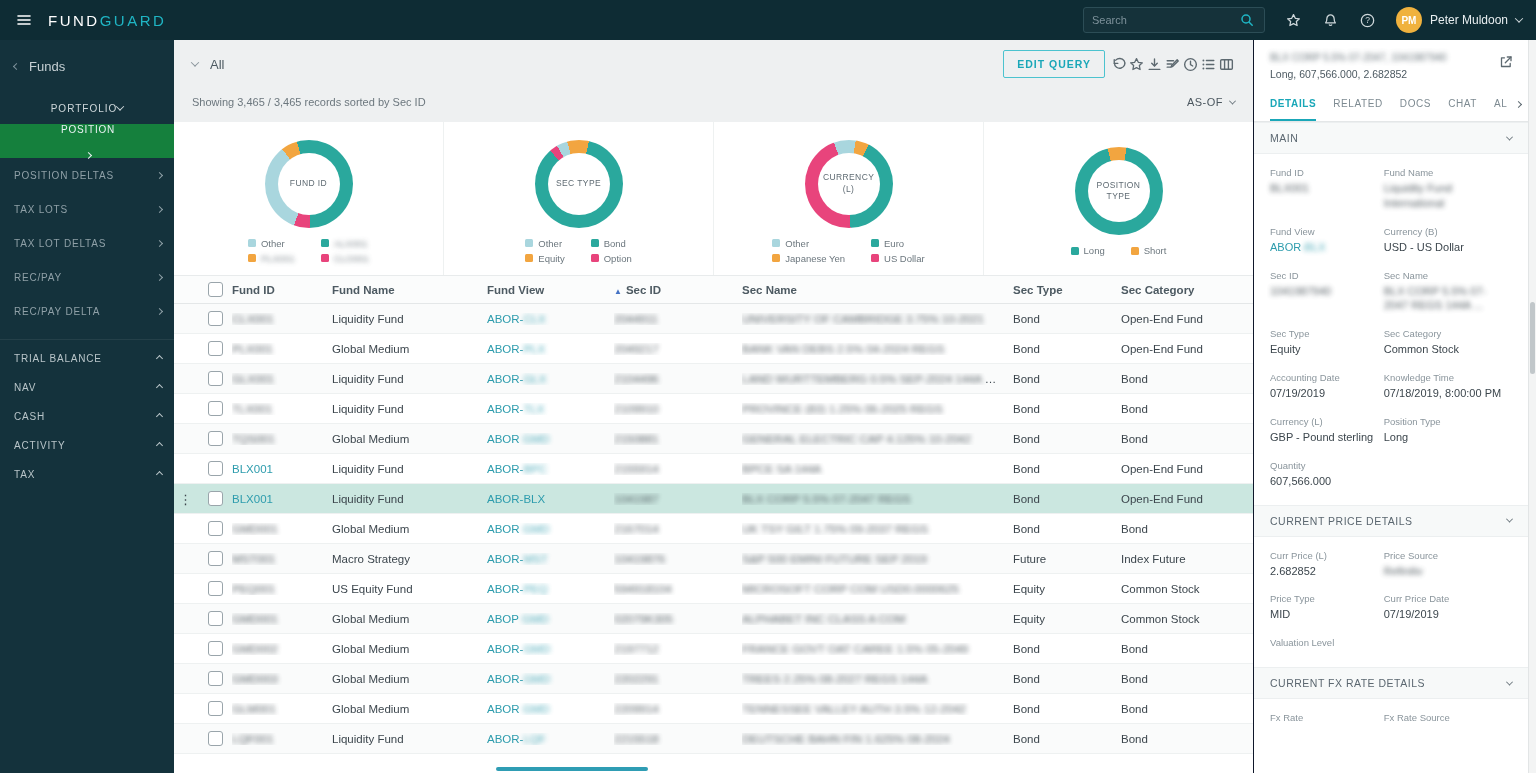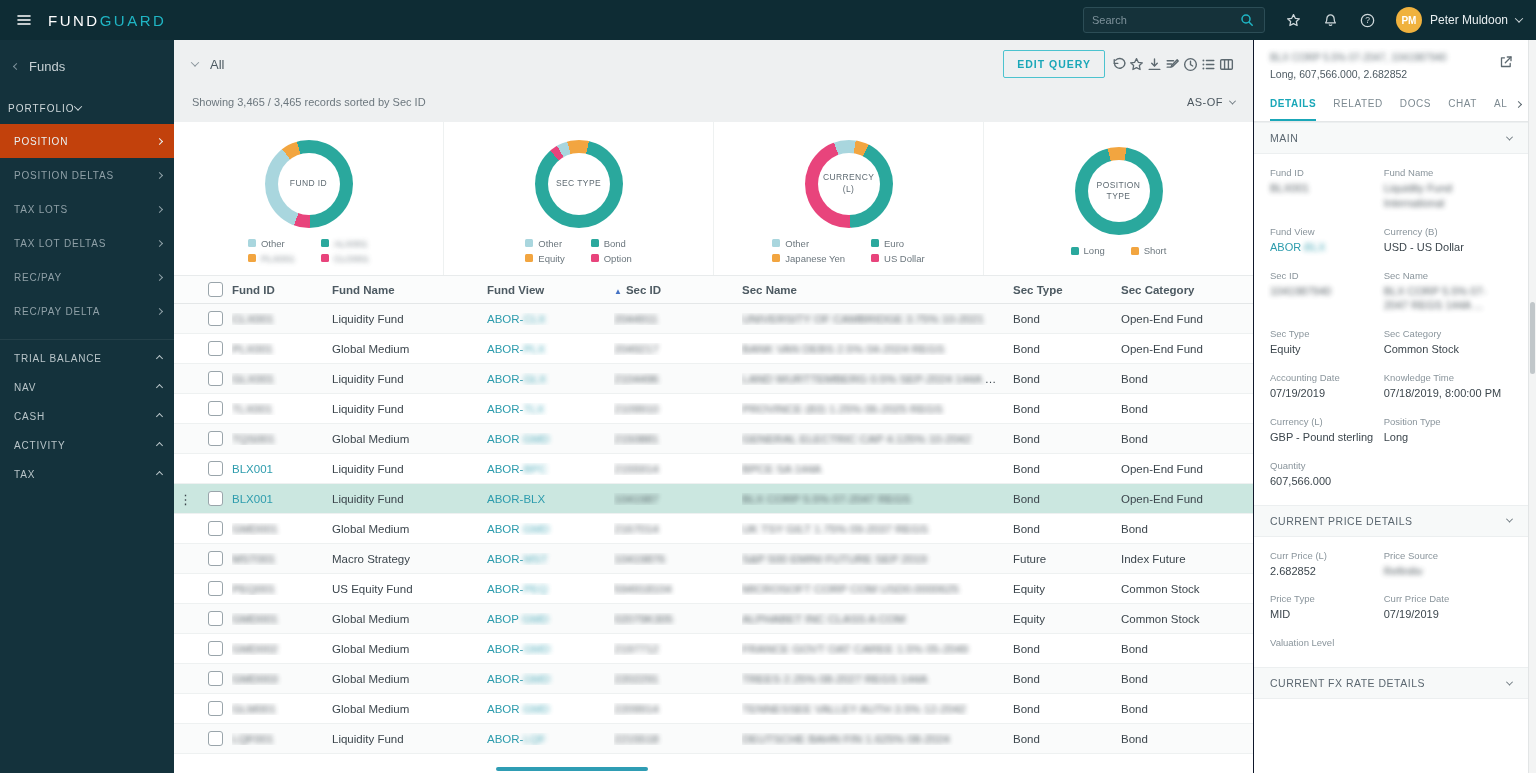--- a/index.html
+++ b/index.html
@@ -28,24 +28,24 @@
   .chev.right { transform:rotate(-45deg); }
   .chev.left { transform:rotate(135deg); }
 
   
   .body { flex:1; display:flex; min-height:0; }
 
   
   .sidebar { flex:0 0 174px; background:#14323c; display:flex; flex-direction:column; color:#8fa0a7; }
   .crumb { height:52px; display:flex; align-items:center; gap:10px; padding:0 14px; color:#c6d0d4; font-size:13px; cursor:pointer; }
   .crumb .chev { width:5px; height:5px; color:#7d919a; }
-  .nav-header { height:32px; display:flex; align-items:center; justify-content:flex-start; padding:0 8px; font-size:10px; letter-spacing:1px; color:#cfd8db; cursor:pointer; }
+  .nav-header { height:32px; display:flex; align-items:center; justify-content:center; padding:0 8px; font-size:10px; letter-spacing:1px; color:#cfd8db; cursor:pointer; }
   .nav-item { height:34px; display:flex; align-items:center; justify-content:space-between; padding:0 12px 0 14px; font-size:10px; letter-spacing:.8px; color:#8fa0a7; cursor:pointer; }
   .nav-item .chev { width:5px; height:5px; }
-  .nav-item.active { background:#c2410c; color:#e9f1f3; }
+  .nav-item.active { background:#15803d; color:#e9f1f3;flex-direction:column; }
   .nav-group2 { margin-top:11px; border-top:1px solid rgba(255,255,255,0.07); padding-top:4px; }
   .nav-item2 { height:29px; display:flex; align-items:center; justify-content:space-between; padding:0 12px 0 14px; font-size:10px; letter-spacing:.8px; color:#b9c5c9; cursor:pointer; }
   .nav-item2 .chev { width:5px; height:5px; }
 
   
   .main { flex:1; min-width:0; background:#eef0f1; display:flex; flex-direction:column; }
   .main-toolbar { flex:0 0 48px; display:flex; align-items:center; padding:0 18px; gap:12px; }
   .view-name { font-size:13px; color:#4d5a62; }
   .mt-chev { color:#8a959c; cursor:pointer; }
   .toolbar-actions { margin-left:auto; display:flex; align-items:center; gap:1px; }
@@ -679,20 +679,30 @@
             </div>
             <div class="dp-field">
               <div class="dp-label">Valuation Level</div>
               <div class="dp-value"><span></span></div>
             </div>
           </div>
           <div class="dp-section-header">
             <span>CURRENT FX RATE DETAILS</span>
             <span class="chev down"></span>
           </div>
+          <div class="dp-fields">
+            <div class="dp-field">
+              <div class="dp-label">Fx Rate</div>
+              <div class="dp-value"><span></span></div>
+            </div>
+            <div class="dp-field">
+              <div class="dp-label">Fx Rate Source</div>
+              <div class="dp-value"><span></span></div>
+            </div>
+          </div>
         </div>
     </aside>
 
     <div class="winscroll">
       <div class="thumb"></div>
     </div>
 
   </div>
 </div>
 

